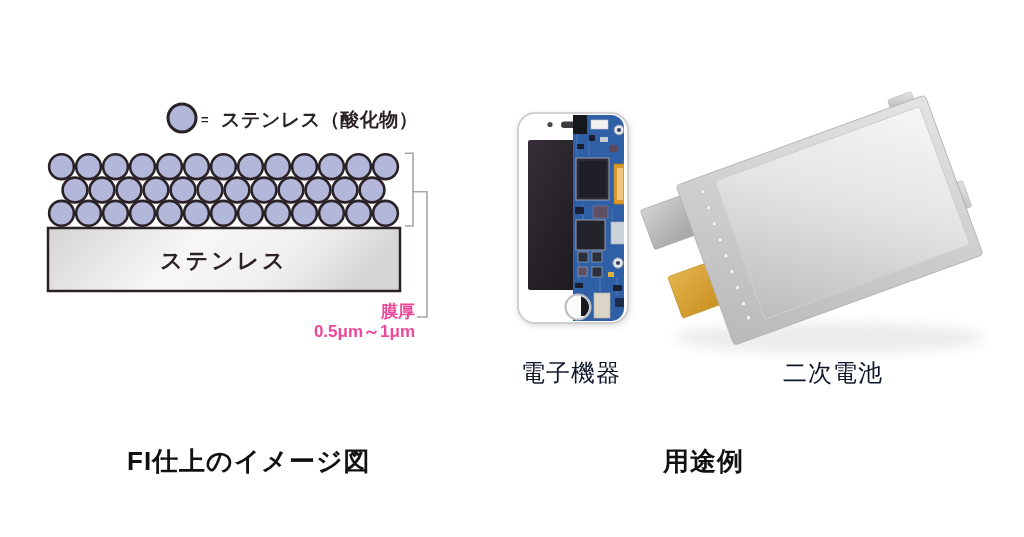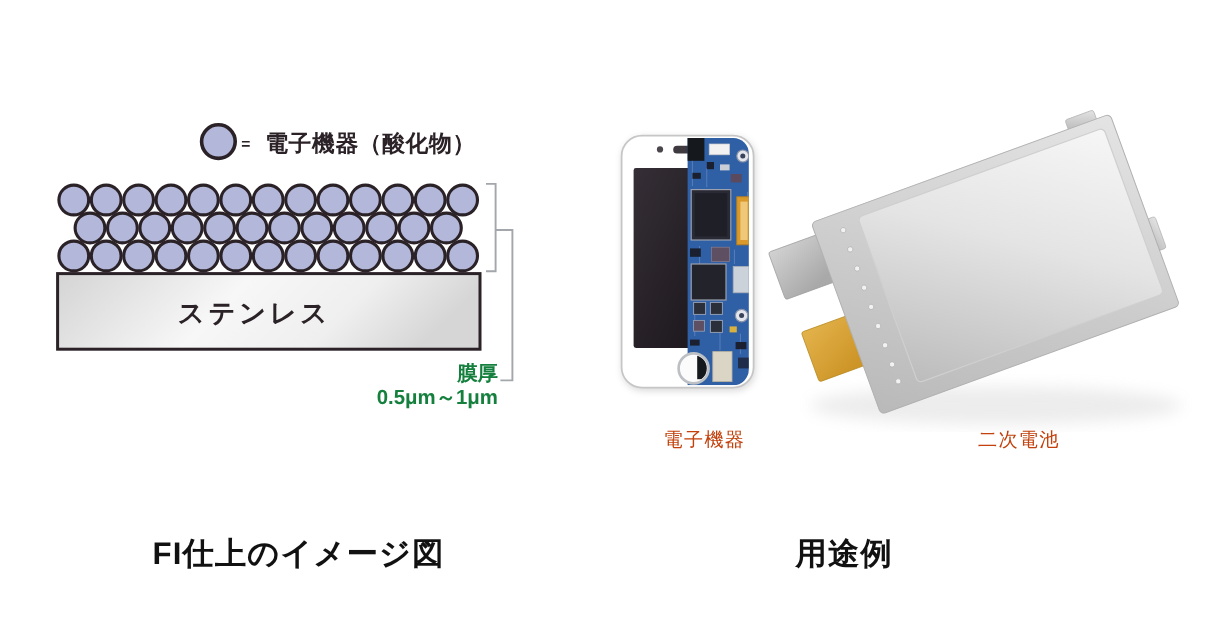--- a/index.html
+++ b/index.html
@@ -10,23 +10,23 @@
     width: 1024px;
     height: 537px;
     background: #ffffff;
     overflow: hidden;
   }
   .abs { position: absolute; }
   .txt { color: #2b2227; white-space: nowrap; }
   .legend-eq { font-size: 13px; font-weight: bold; color: #2b2227; }
   .legend-label { font-size: 19px; font-weight: bold; letter-spacing: 0.5px; }
   .substrate-label { font-size: 22px; font-weight: bold; letter-spacing: 3px; text-align: center; color: #2b2227; }
-  .thickness { font-size: 17px; font-weight: bold; color: #15803d; text-align: right; }
+  .thickness { font-size: 17px; font-weight: bold; color: #ec4899; text-align: right; }
   .section-title { font-size: 26px; font-weight: bold; color: #111111; letter-spacing: 1px; text-align: center; }
-  .example-label { font-size: 16px; color: #c2410c; text-align: right; letter-spacing: 1px; }
+  .example-label { font-size: 24px; color: #0f172a; text-align: right; letter-spacing: 1px; }
   svg { display: block; }
   .phone-svg { filter: drop-shadow(1px 2px 3px rgba(0,0,0,0.15)); }
 </style>
 </head>
 <body>
 
 <div class="canvas">
 
   <svg class="abs" style="left:40px; top:95px;" width="410" height="250" viewBox="0 0 410 250">
     <defs>
@@ -82,23 +82,23 @@
       </g>
 
     <rect x="8" y="133" width="352" height="63" fill="url(#steelGrad)" stroke-width="2.5" stroke="#2a2227"></rect>
 
     <path d="M365,58.2 H373 V131 H365" fill="none" stroke-width="1.6" stroke="#a3a7ab"></path>
 
     <path d="M373,96.7 H387 V222 H377" fill="none" stroke-width="1.6" stroke="#a3a7ab"></path>
   </svg>
 
   <div class="abs legend-eq" style="left:201px; top:112px;">=</div>
-  <div class="abs txt legend-label" style="left:221px; top:107px;">電子機器（酸化物）</div>
-
-  <div class="abs substrate-label" style="left:36px; top:246px; width:352px;">ステンレス</div>
+  <div class="abs txt legend-label" style="left:221px; top:107px;">ステンレス（酸化物）</div>
+
+  <div class="abs substrate-label" style="left:48px; top:246px; width:352px;">ステンレス</div>
 
   <div class="abs thickness" style="left:315px; top:300px; width:100px;">膜厚</div>
   <div class="abs thickness" style="left:285px; top:320px; width:130px;">0.5μm～1μm</div>
 
   <div class="abs section-title" style="left:127px; top:444px;">FI仕上のイメージ図</div>
 
   <svg class="abs phone-svg" style="left:505px; top:100px;" width="145" height="235" viewBox="0 0 145 235">
     <defs>
       <linearGradient id="screenGrad" x1="0" y1="0" x2="1" y2="1">
         <stop offset="0" stop-color="#352e36"></stop>

